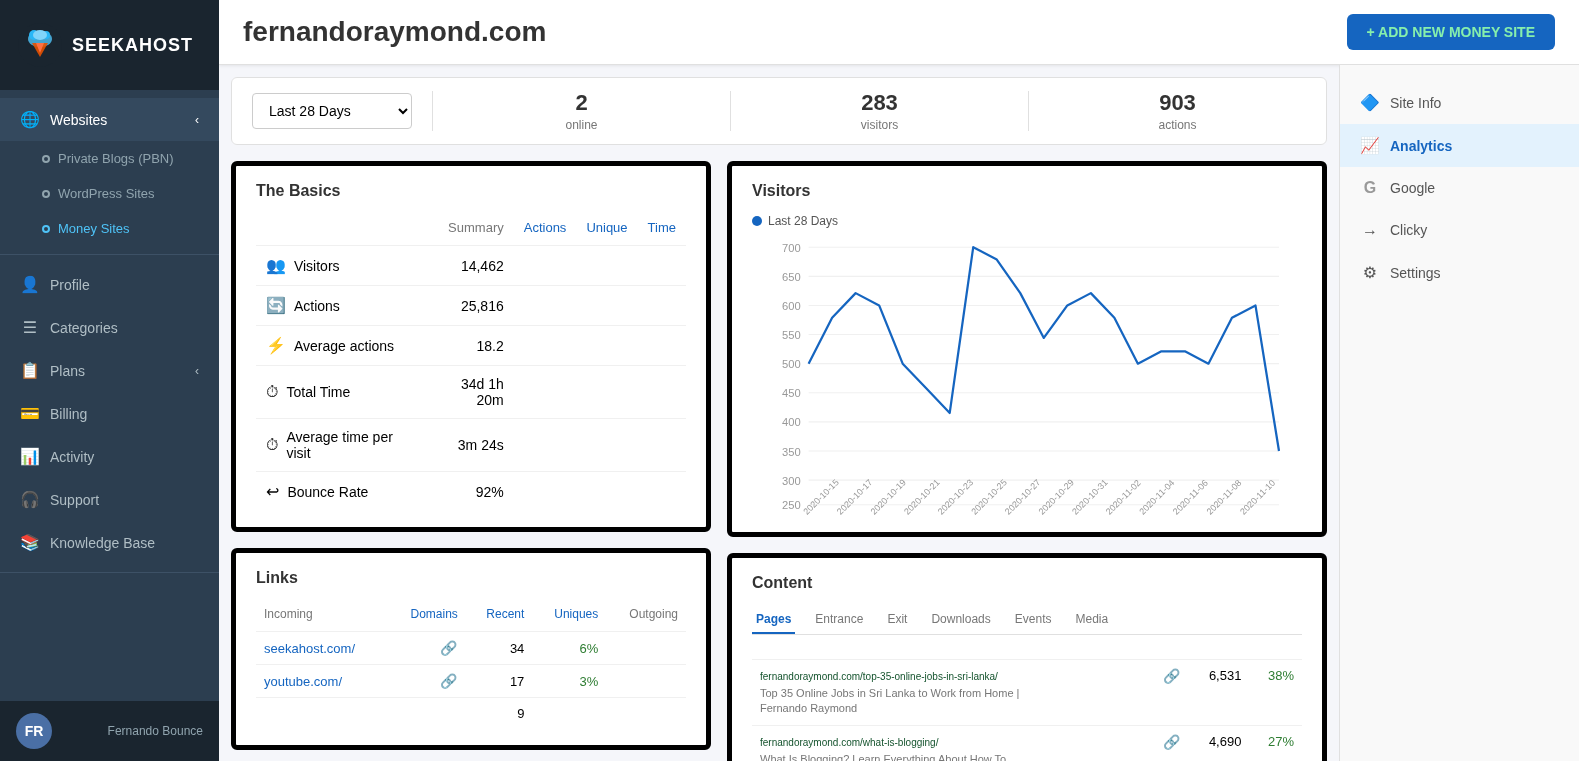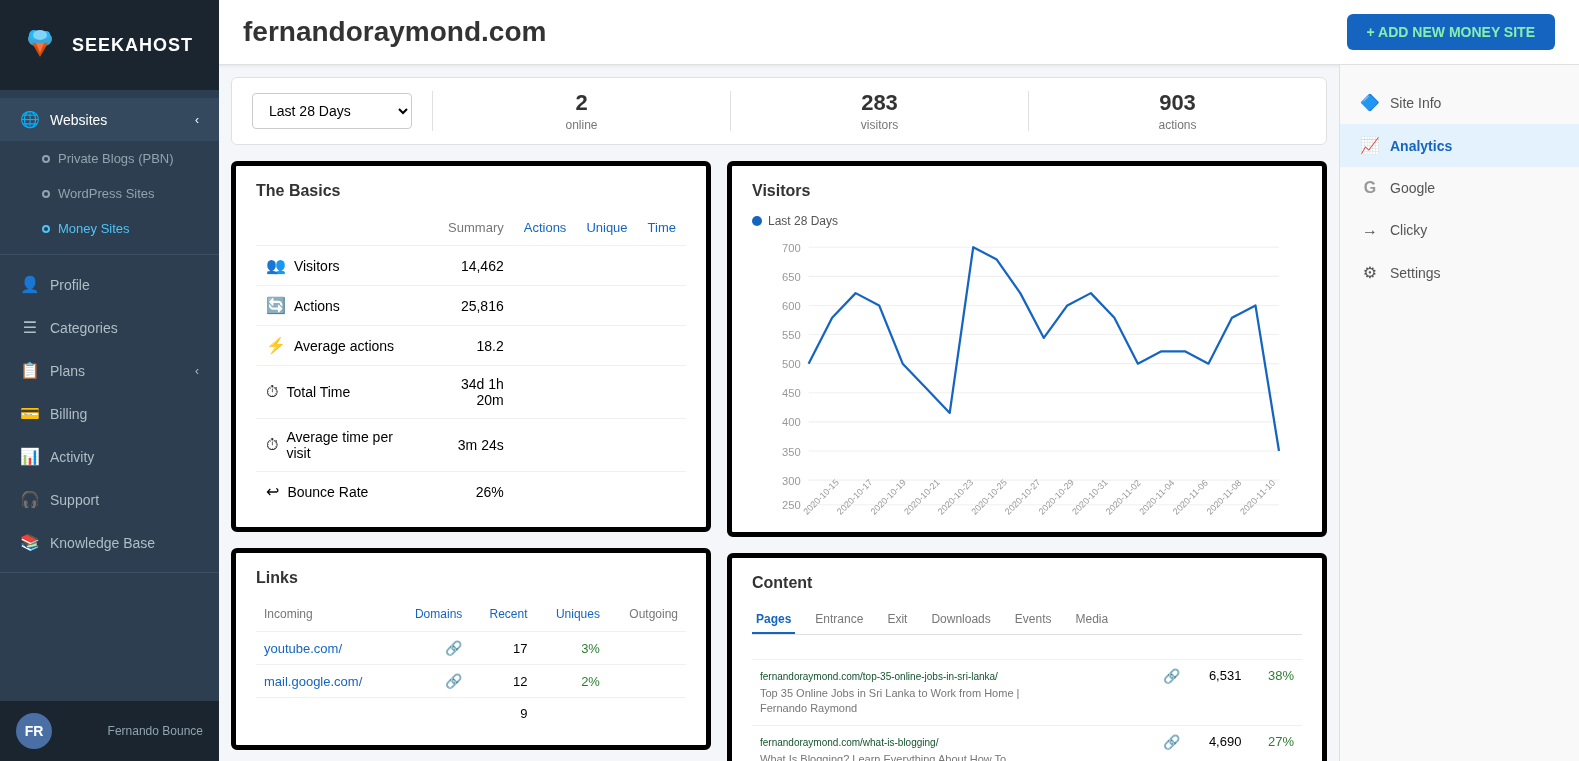--- a/index.html
+++ b/index.html
@@ -482,21 +482,21 @@
     <td></td>
     <td></td>
   </tr>
                   <tr>
     <td>
       <div class="row-icon">
         <span style="font-size:16px;">↩</span>
         <span>Bounce Rate</span>
       </div>
     </td>
-    <td>26%</td>
+    <td>92%</td>
     <td></td>
     <td></td>
     <td></td>
   </tr>
                 </tbody>
             </table>
           </div>
 
           <div class="card">
             <div class="card-title">Links</div>
@@ -506,38 +506,38 @@
                   <th>Incoming</th>
                   <th class="blue">Domains</th>
                   <th class="blue">Recent</th>
                   <th class="blue">Uniques</th>
                   <th>Outgoing</th>
                 </tr>
               </thead>
               <tbody id="links-tbody">
                   <tr>
     <td>
+      <a class="link-text" href="#">seekahost.com/</a>
+    </td>
+    <td>
+      <span class="link-icon">🔗</span>
+    </td>
+    <td>34</td>
+    <td><span class="green-pct">6%</span></td>
+    <td></td>
+  </tr>
+                  <tr>
+    <td>
       <a class="link-text" href="#">youtube.com/</a>
     </td>
     <td>
       <span class="link-icon">🔗</span>
     </td>
     <td>17</td>
     <td><span class="green-pct">3%</span></td>
-    <td></td>
-  </tr>
-                  <tr>
-    <td>
-      <a class="link-text" href="#">mail.google.com/</a>
-    </td>
-    <td>
-      <span class="link-icon">🔗</span>
-    </td>
-    <td>12</td>
-    <td><span class="green-pct">2%</span></td>
     <td></td>
   </tr>
                   <tr>
     <td>
       
     </td>
     <td>
       
     </td>
     <td>9</td>

